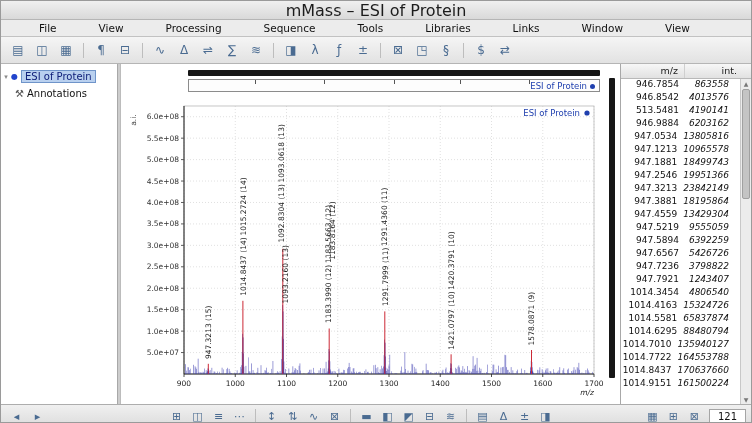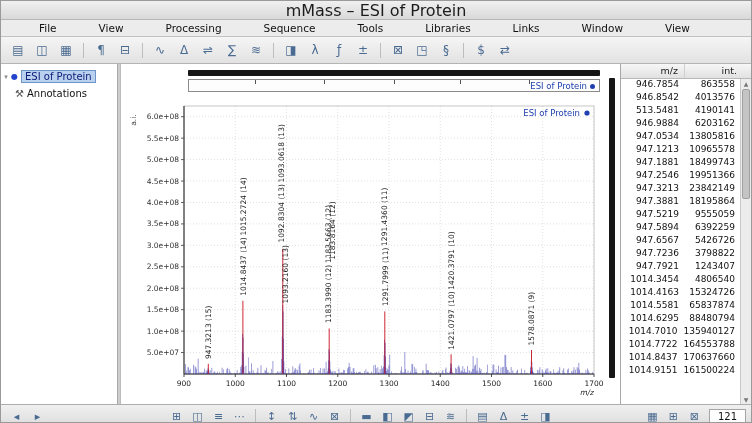--- a/index.html
+++ b/index.html
@@ -44,21 +44,21 @@
 
   .v-scroll { position:absolute; right:5px; top:14px; height:300px; width:6px; background:#161616; border-radius:1px; }
 
   .right-panel { width:131px; background:#ffffff; border-left:1px solid #a8a8a8; display:flex; flex-direction:column; position:relative; }
   .pl-header { height:15px; background:linear-gradient(#f7f7f7,#e1e1e1); border-bottom:1px solid #b8b8b8; display:flex; font-size:9.5px; color:#222; }
   .pl-h1 { width:64px; text-align:right; padding:1px 6px 0 0; border-right:1px solid #cfcfcf; }
   .pl-h2 { flex:1; text-align:right; padding:1px 14px 8px 0; }
   .pl-body { flex:1; overflow:hidden; padding-right:11px; }
   .pl-row { height:13px; display:flex; font-size:9px; color:#111; }
   .pl-c1 { width:64px; text-align:right; padding-right:6px; }
-  .pl-c2 { flex:1; text-align:right; padding-right:5px; }
+  .pl-c2 { flex:1; text-align:right; padding-right:11px;font-style:italic; }
   .pl-scroll { position:absolute; right:0; top:15px; bottom:0; width:11px; background:#ececec; border-left:1px solid #c8c8c8; }
   .pl-thumb { position:absolute; top:10px; left:1px; width:8px; height:110px; background:#c4c4c4; border:1px solid #a0a0a0; border-radius:2px; }
   .pl-arrow { position:absolute; left:0; width:10px; height:9px; font-size:6px; color:#777; text-align:center; line-height:9px; }
 
   
   .bottombar { height:24px; background:linear-gradient(#f0f0f0,#dbdbdb); border-top:1px solid #adadad;
                display:flex; align-items:center; padding:0 5px; }
   .bbtn { width:21px; height:19px; display:flex; align-items:center; justify-content:center;
           background:transparent; border:none; border-radius:3px; color:#4a6b91; font-size:11px; font-family:"DejaVu Sans",sans-serif; }
   .bb-center { display:flex; align-items:center; margin-left:118px; }
@@ -687,20 +687,24 @@
           </div>
           <div class="pl-row">
             <span class="pl-c1">947.3213</span>
             <span class="pl-c2">23842149</span>
           </div>
           <div class="pl-row">
             <span class="pl-c1">947.3881</span>
             <span class="pl-c2">18195864</span>
           </div>
           <div class="pl-row">
+            <span class="pl-c1">947.4559</span>
+            <span class="pl-c2">13429304</span>
+          </div>
+          <div class="pl-row">
             <span class="pl-c1">947.5219</span>
             <span class="pl-c2">9555059</span>
           </div>
           <div class="pl-row">
             <span class="pl-c1">947.5894</span>
             <span class="pl-c2">6392259</span>
           </div>
           <div class="pl-row">
             <span class="pl-c1">947.6567</span>
             <span class="pl-c2">5426726</span>

